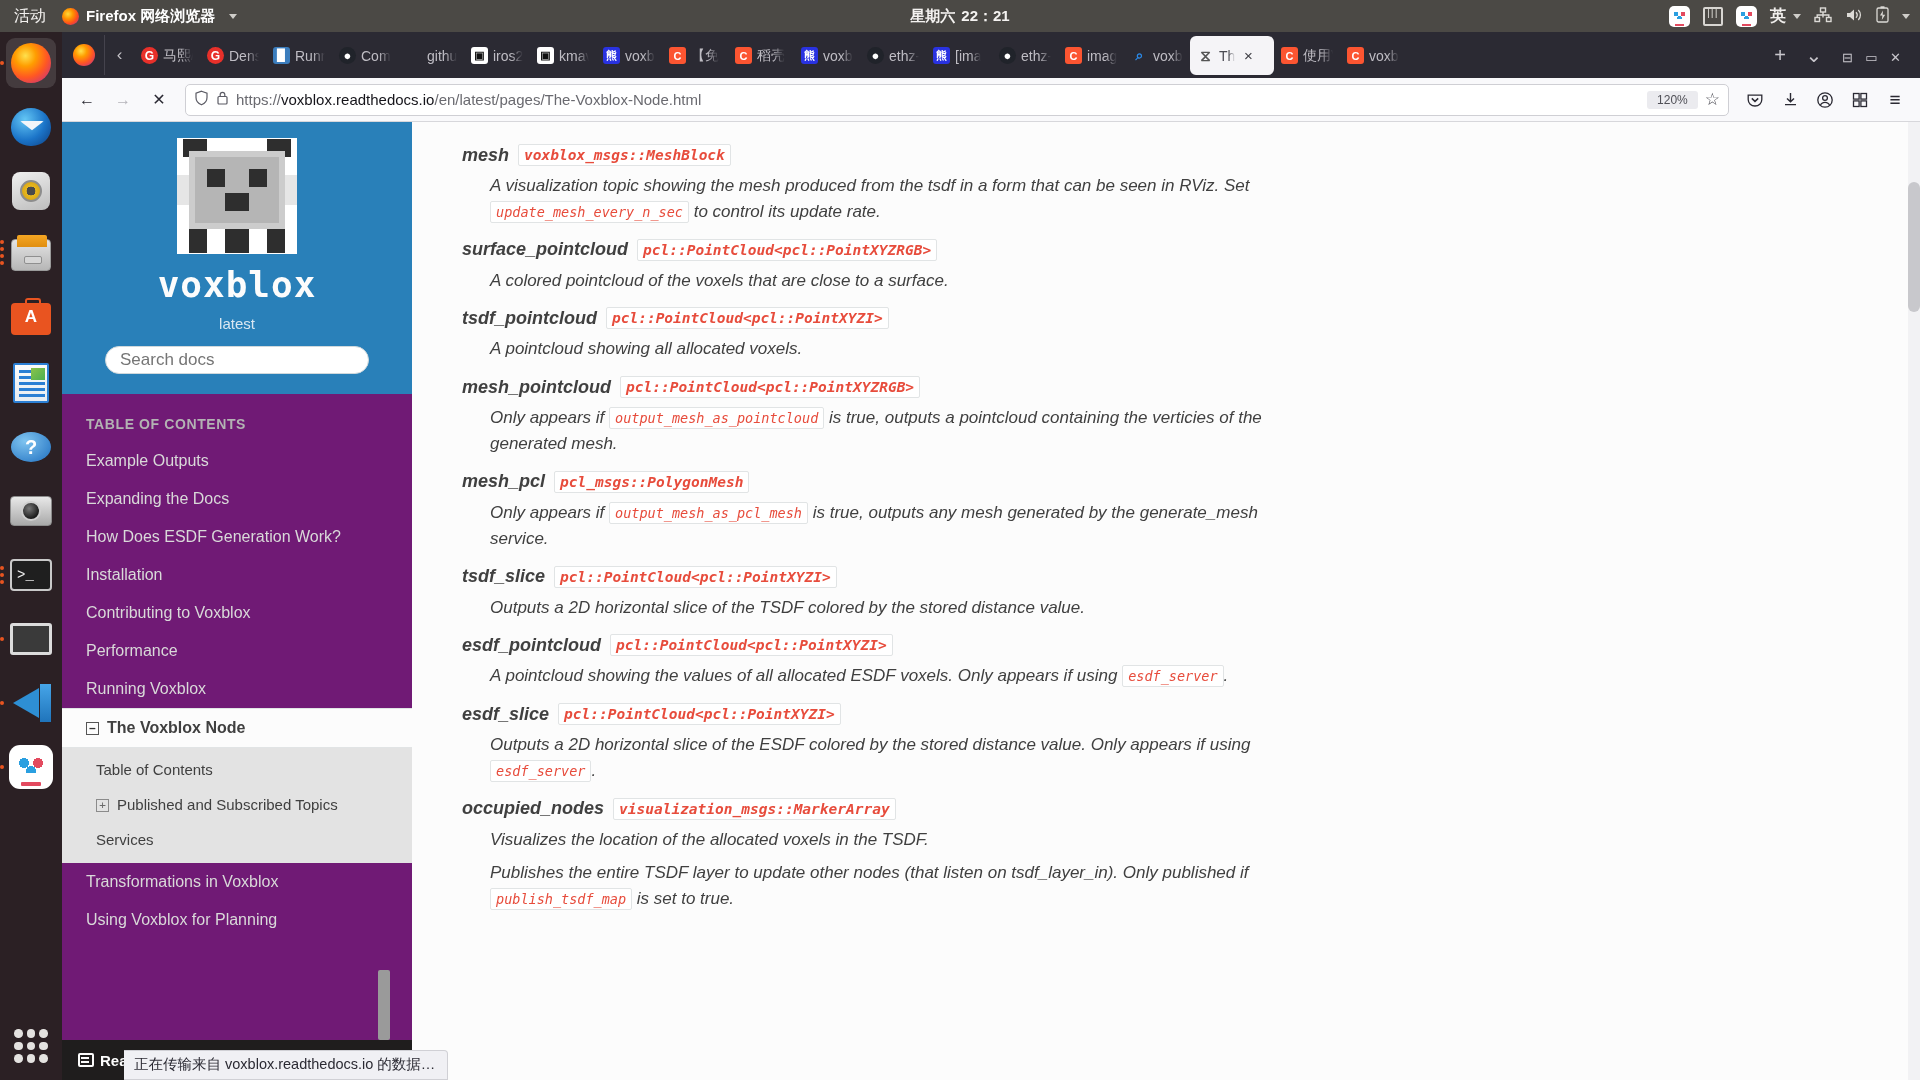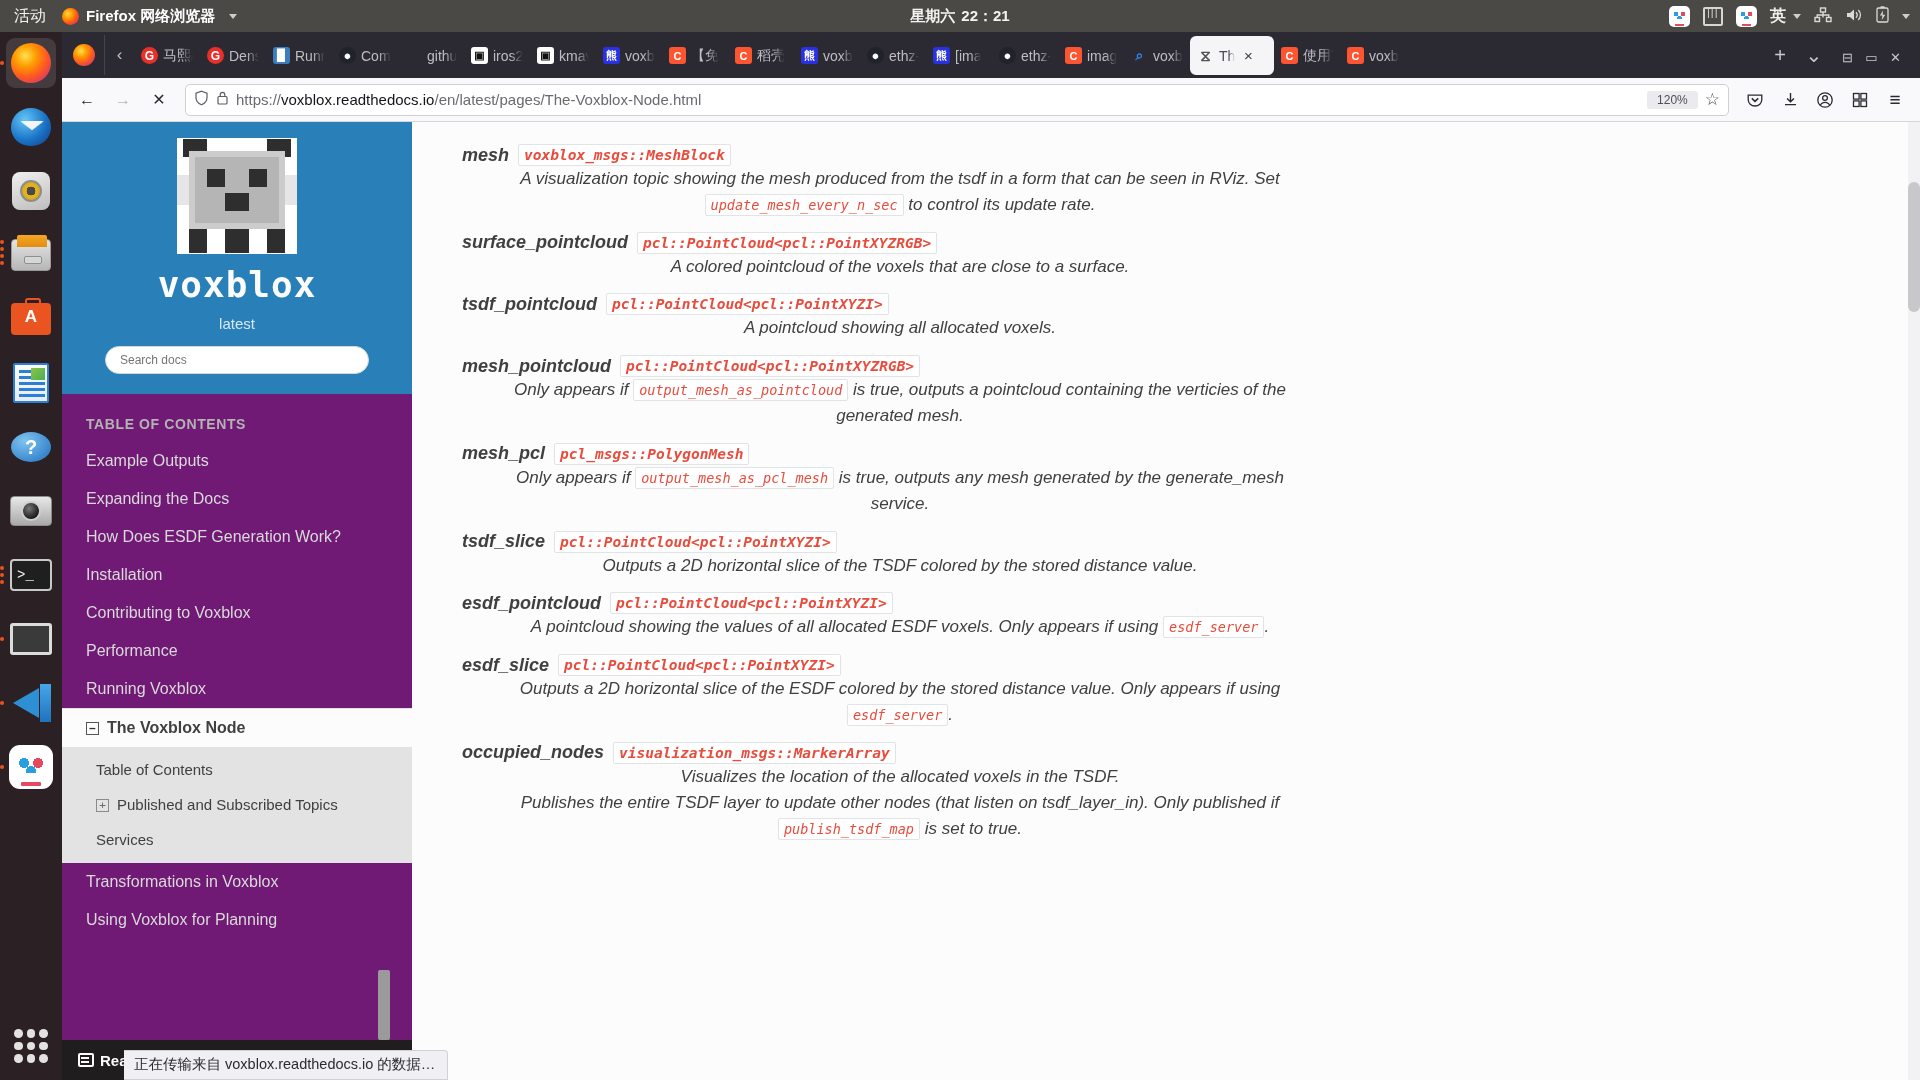--- a/index.html
+++ b/index.html
@@ -306,21 +306,21 @@
     image-rendering: pixelated;
   }
   .rtd-wordmark {
     color: #fcfcfc; font-size: 36px; letter-spacing: 1px; margin-top: 10px;
     font-family: "DejaVu Sans Mono", monospace; font-weight: bold;
   }
   .rtd-version { color: #d9e7f2; font-size: 15px; margin-top: 10px; }
   .rtd-search {
     width: 264px; height: 28px; margin: 14px auto 0;
     border-radius: 50px; border: 1px solid #cfd8dc; background: #fff;
-    font-size: 12px; color: #58585c; padding: 0 14px; display: block;
+    font-size: 17px; color: #58585c; padding: 0 14px; display: block;
     font-family: "Liberation Sans", sans-serif;
   }
   .toc-caption {
     color: #b3b3b3; font-size: 14px; font-weight: bold; letter-spacing: 0.6px;
     padding: 22px 0 10px 24px; text-transform: uppercase;
   }
   .toc-l1 {
     display: block; color: #d9d9d9; font-size: 16px;
     padding: 10px 24px 10px 24px;
   }
@@ -366,21 +366,21 @@
     margin-top: 14px;
   }
   .msgtype {
     font-family: "DejaVu Sans Mono", monospace; font-weight: bold;
     font-size: 14.5px; color: #e74c3c;
     background: #fff; border: 1px solid #e1e4e5; border-radius: 2px;
     padding: 2px 5px; white-space: nowrap;
   }
   dd.topicdesc {
     font-size: 17px; color: #404040; line-height: 1.52;
-    margin: 0 0 0 28px; max-width: 820px; text-align: center;
+    margin: 7px 0 0 28px; max-width: 820px;
   }
   code.lit {
     font-family: "DejaVu Sans Mono", monospace; font-size: 13.5px;
     color: #e74c3c; background: #fff;
     border: 1px solid #e1e4e5; border-radius: 2px; padding: 2px 5px;
     white-space: nowrap;
   }
   .pagescroll {
     position: absolute; right: 0; top: 60px; width: 12px; height: 130px;
     background: #c8c8cc; border-radius: 6px;

